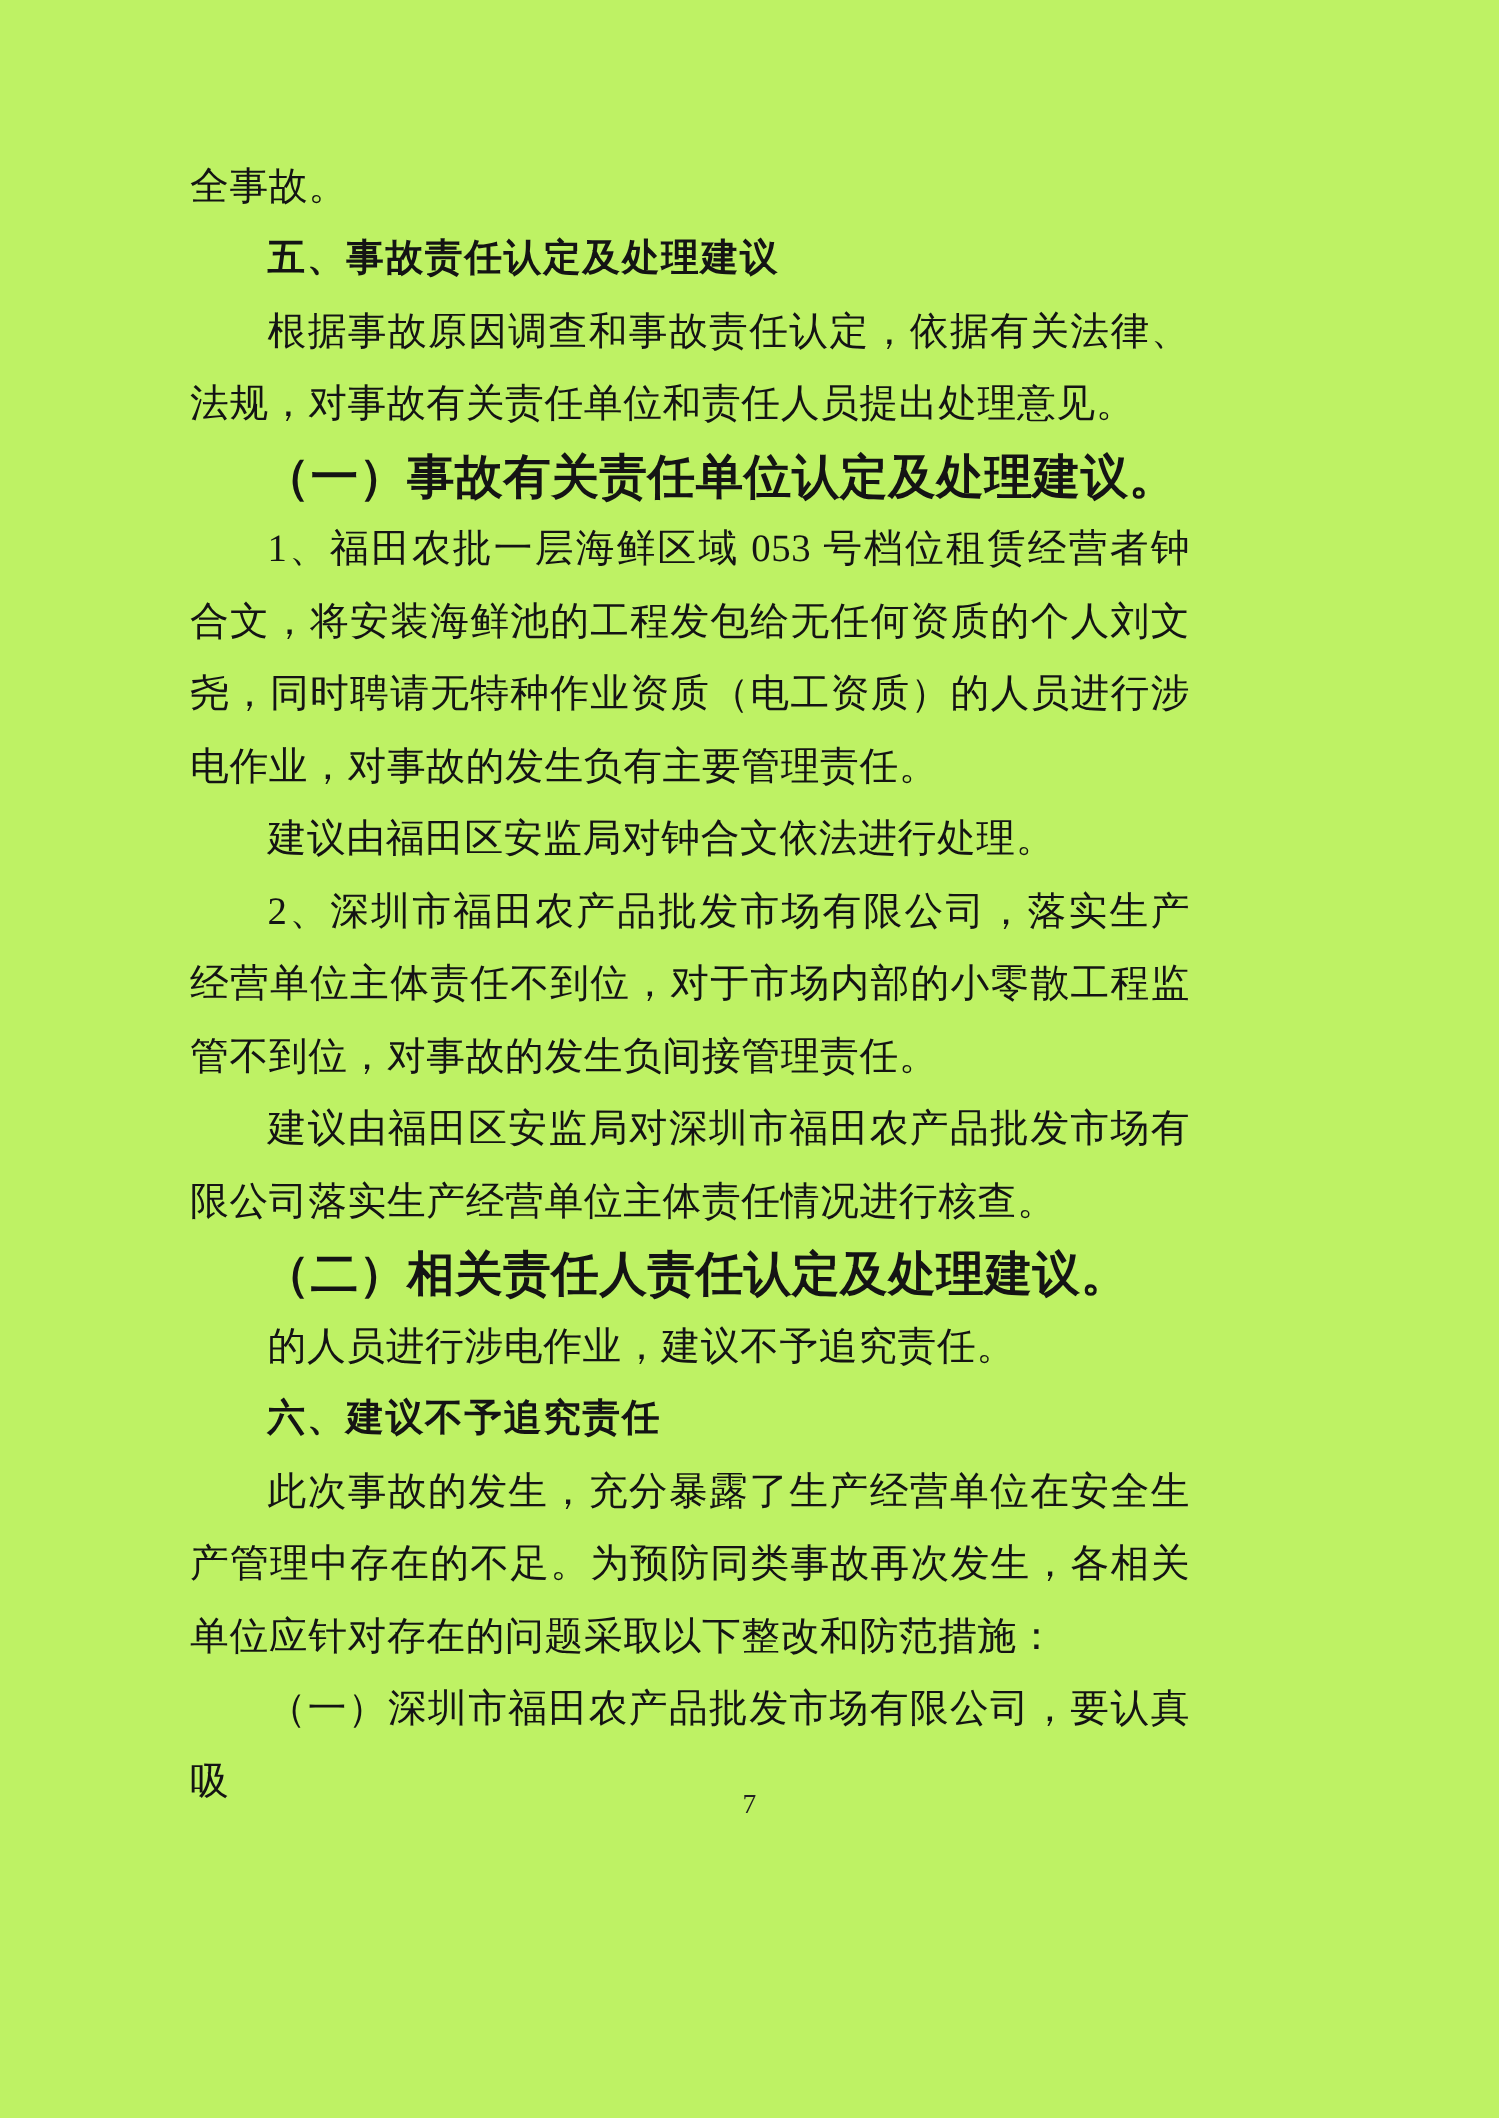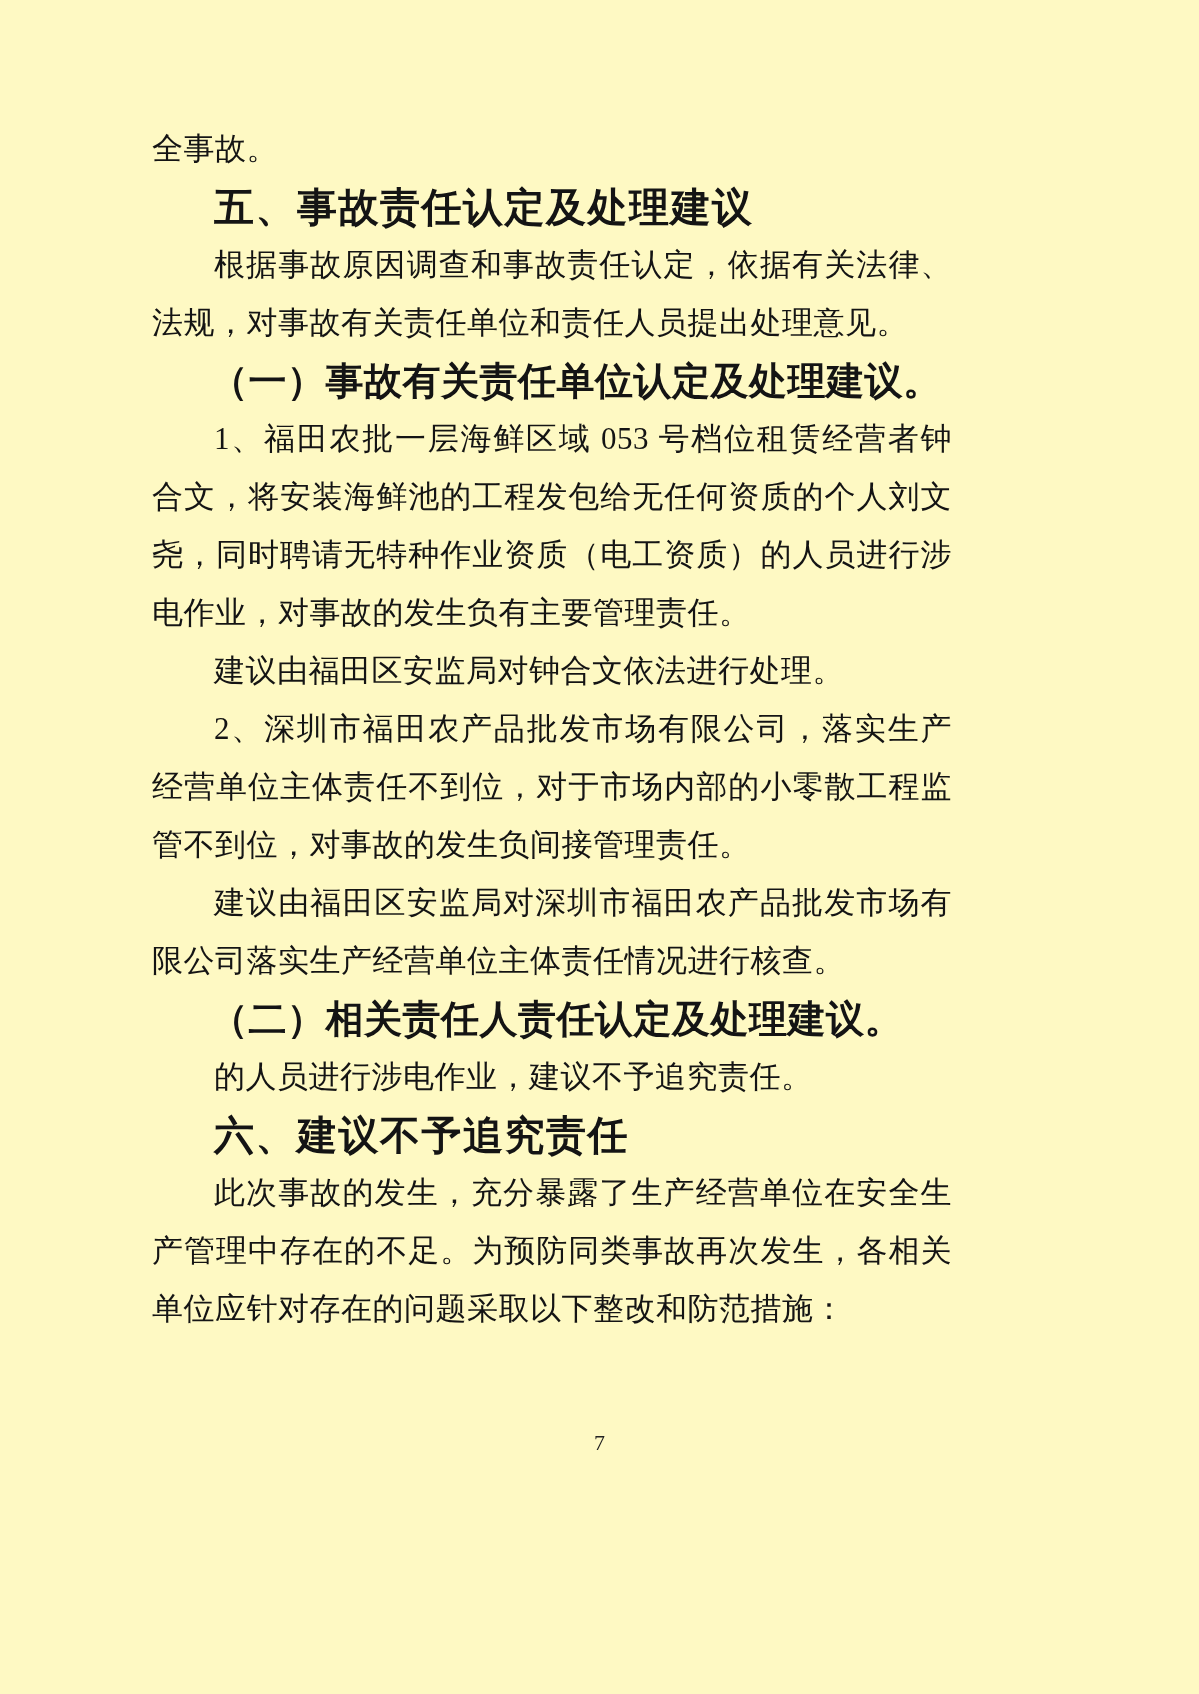--- a/index.html
+++ b/index.html
@@ -11,21 +11,21 @@
     width: 1199px;
     height: 1694px;
     position: relative;
     font-family: "Liberation Serif", "DejaVu Serif", serif;
     color: #1a1a1a;
     overflow: hidden;
   }
   .page {
     position: absolute;
     inset: 0;
-    background: #fef9c3;
+    background: #bef264;
   }
   .content {
     position: absolute;
     left: 152px;
     top: 120px;
     width: 800px;
   }
   p {
     margin: 0;
     font-size: 31px;
@@ -37,21 +37,21 @@
   }
   p.indent {
     text-indent: 62px;
     font-family: Liberation Serif, serif;
   }
   p.heading {
     font-weight: bold;
     text-indent: 62px;
     letter-spacing: 1.5px;
     font-family: "DejaVu Sans", "Liberation Sans", sans-serif;
-    font-size: 40px;
+    font-size: 30px;
   }
   p.subheading {
     font-weight: bold;
     text-indent: 58px;
     letter-spacing: 0.5px;
     font-family: "DejaVu Sans", "Liberation Sans", sans-serif;
     font-size: 38px;
   }
   .page-number {
     position: absolute;
@@ -88,17 +88,18 @@
 
     <p class="subheading">（二）相关责任人责任认定及处理建议。</p>
 
 
     <p class="indent">的人员进行涉电作业，建议不予追究责任。</p>
 
     <p class="heading">六、建议不予追究责任</p>
 
     <p class="indent">此次事故的发生，充分暴露了生产经营单位在安全生产管理中存在的不足。为预防同类事故再次发生，各相关单位应针对存在的问题采取以下整改和防范措施：</p>
 
+    <p class="indent">（一）深圳市福田农产品批发市场有限公司，要认真吸</p>
 
   </div>
 
   <div class="page-number">7</div>
 </div>
 
 </body></html>

